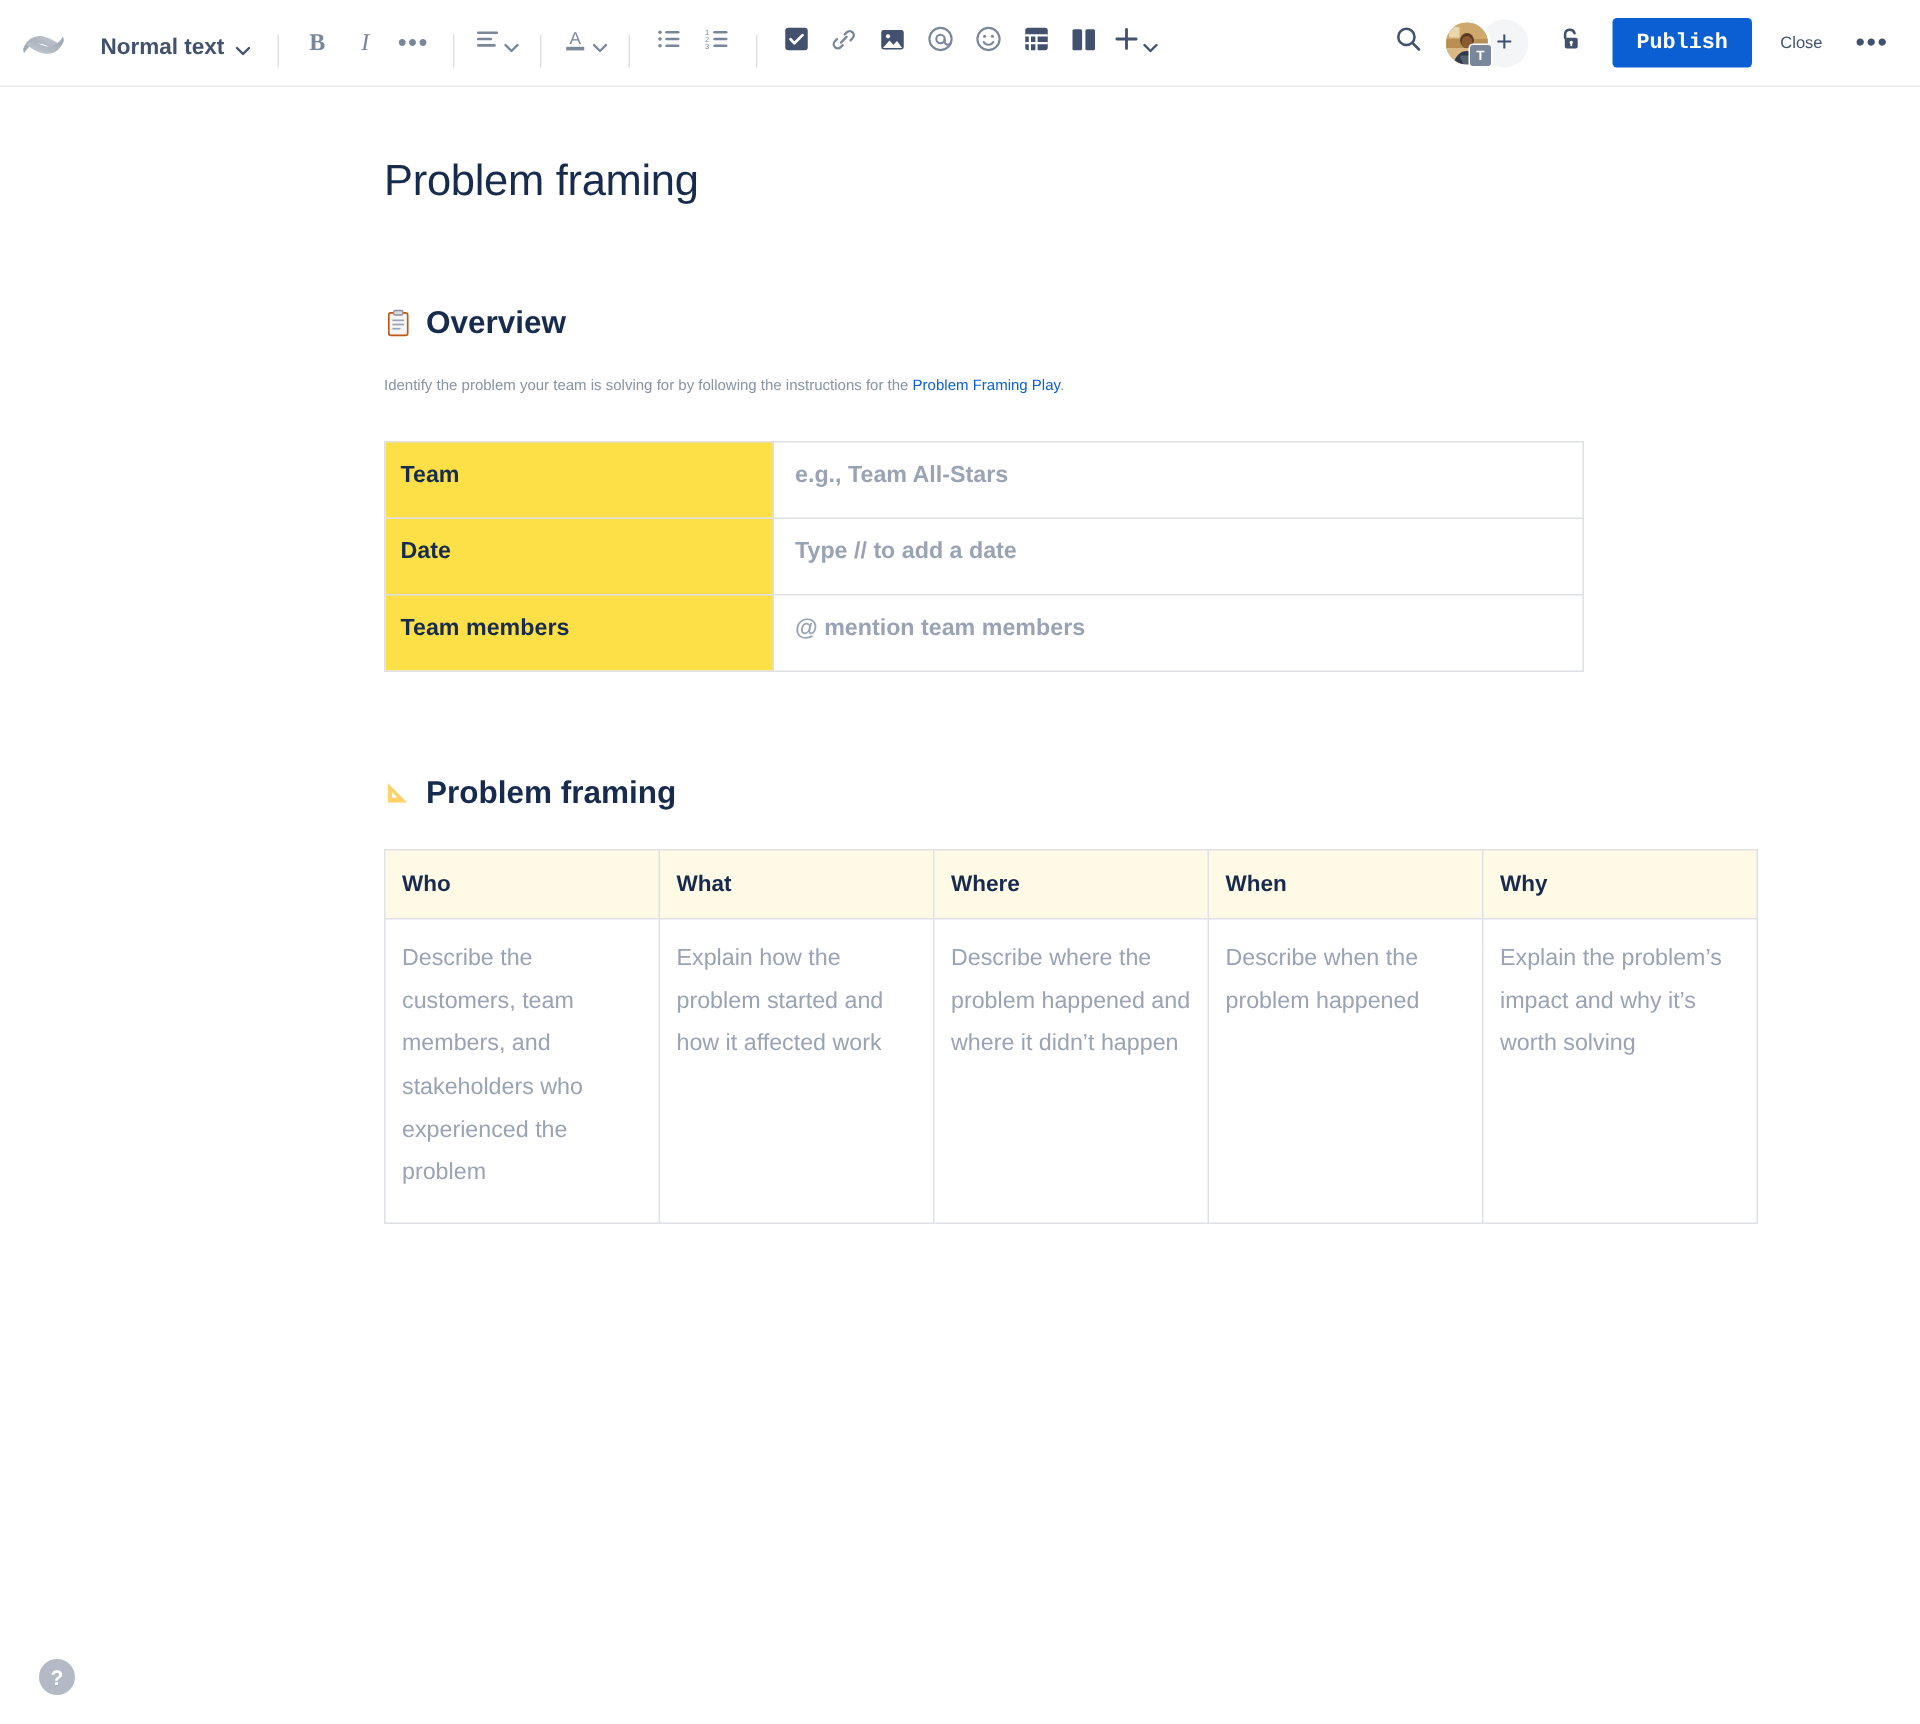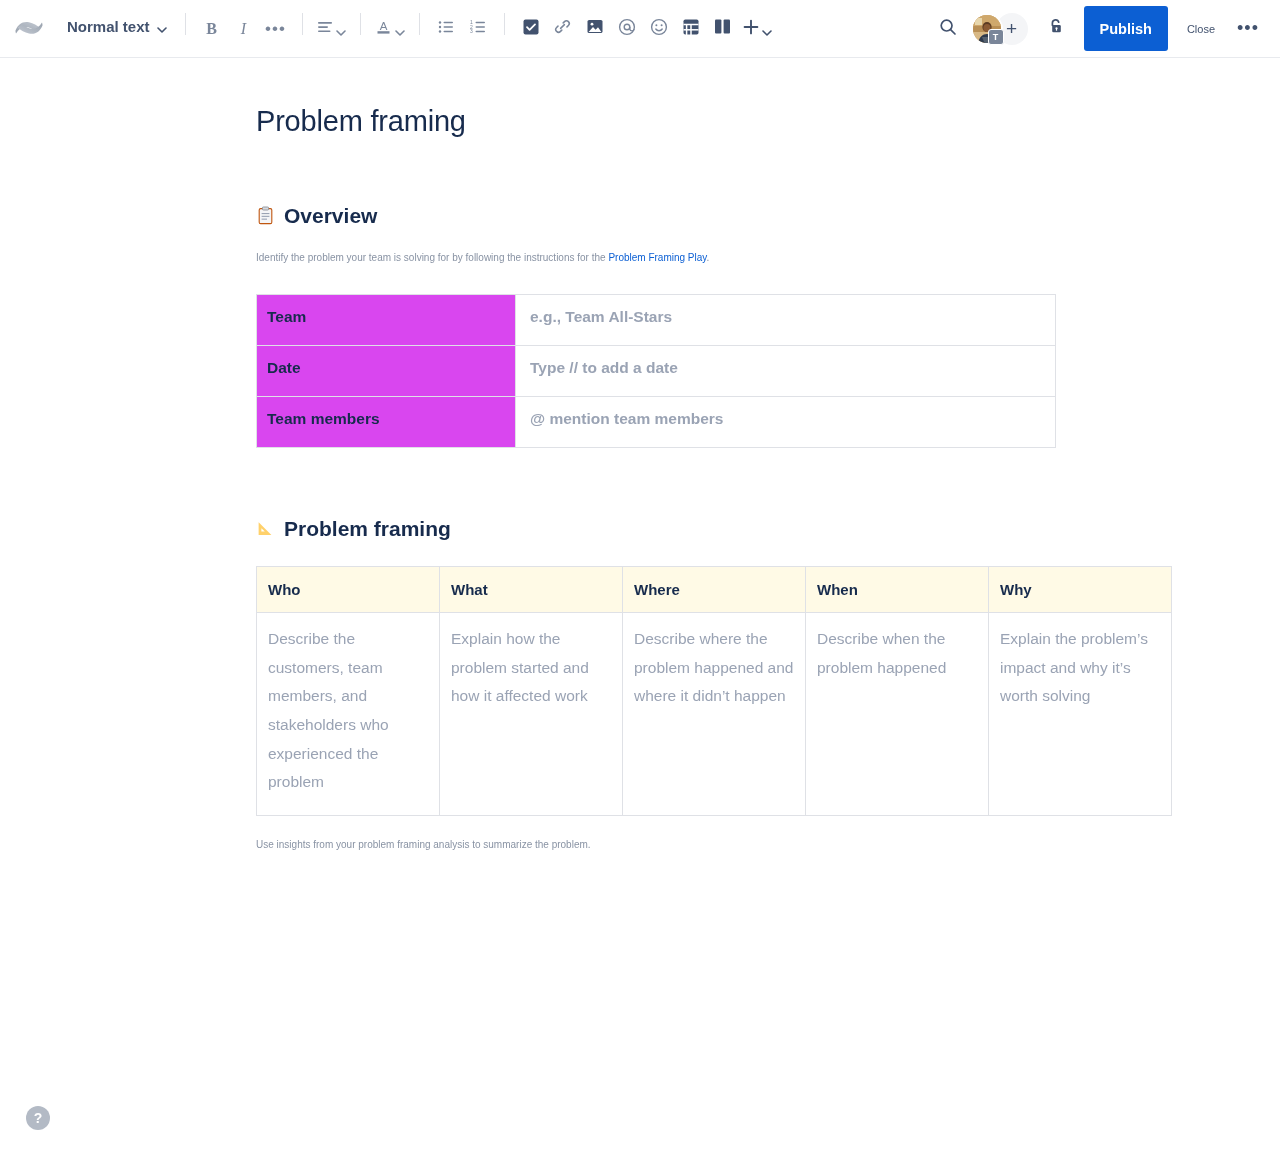--- a/index.html
+++ b/index.html
@@ -20,21 +20,21 @@
   .toolbar {
     height: 58px;
     box-sizing: border-box;
     border-bottom: 1px solid #e8eaee;
     display: flex;
     align-items: center;
     padding: 0 16px 0 14px;
     background: #fff;
     position: relative;
   }
-  .tb-left { display: flex; align-items: flex-start; }
+  .tb-left { display: flex; align-items: flex-end; }
   .tb-right { display: flex; align-items: center; margin-left: auto; gap: 2px; }
 
   .logo {
     width: 30px; height: 30px;
     margin-right: 14px;
     display: flex; align-items: center; justify-content: center;
   }
 
   .style-select {
     display: flex;
@@ -117,24 +117,24 @@
   .restrict-btn { width: 34px; height: 34px; color: #42526e; margin-left: 4px; }
 
   .publish-btn {
     background: #0c5fd3;
     color: #fff;
     border: none;
     border-radius: 3px;
     font-size: 14.5px;
     font-weight: 600;
     padding: 0 16px;
-    height: 45px;
+    height: 33px;
     margin-left: 8px;
     cursor: pointer;
-    font-family: Liberation Sans, sans-serif;
+    font-family: Liberation Mono, monospace;
   }
   .close-btn {
     background: none;
     border: none;
     color: #42526e;
     font-size: 11px;
     font-weight: 500;
     padding: 0 13px;
     height: 33px;
     margin-left: 4px;
@@ -218,21 +218,21 @@
     vertical-align: top;
     text-align: left;
     font-weight: 400;
   }
 
   
   .tbl-overview { margin-top: 28px; }
   .tbl-overview td { height: 24px; font-weight: bold; }
   .tbl-overview .label-cell {
     width: 238px;
-    background: #d946ef;
+    background: #fde047;
     font-weight: 700;
     color: #172b4d;
     padding: 13px 10px;
   }
   .tbl-overview .value-cell {
     color: #9aa3b4;
     padding: 13px 14px;
   }
 
   
@@ -564,20 +564,19 @@
           <td>Describe the customers, team members, and stakeholders who experienced the problem</td>
           <td>Explain how the problem started and how it affected work</td>
           <td>Describe where the problem happened and where it didn’t happen</td>
           <td>Describe when the problem happened</td>
           <td>Explain the problem’s impact and why it’s worth solving</td>
         </tr>
       </tbody>
     </table>
 
 
-    <p class="para">Use insights from your problem framing analysis to summarize the problem.</p>
 
   </div>
 </div>
 
 <div class="help-btn">
   <span>?</span>
 </div>
 
 </body></html>

